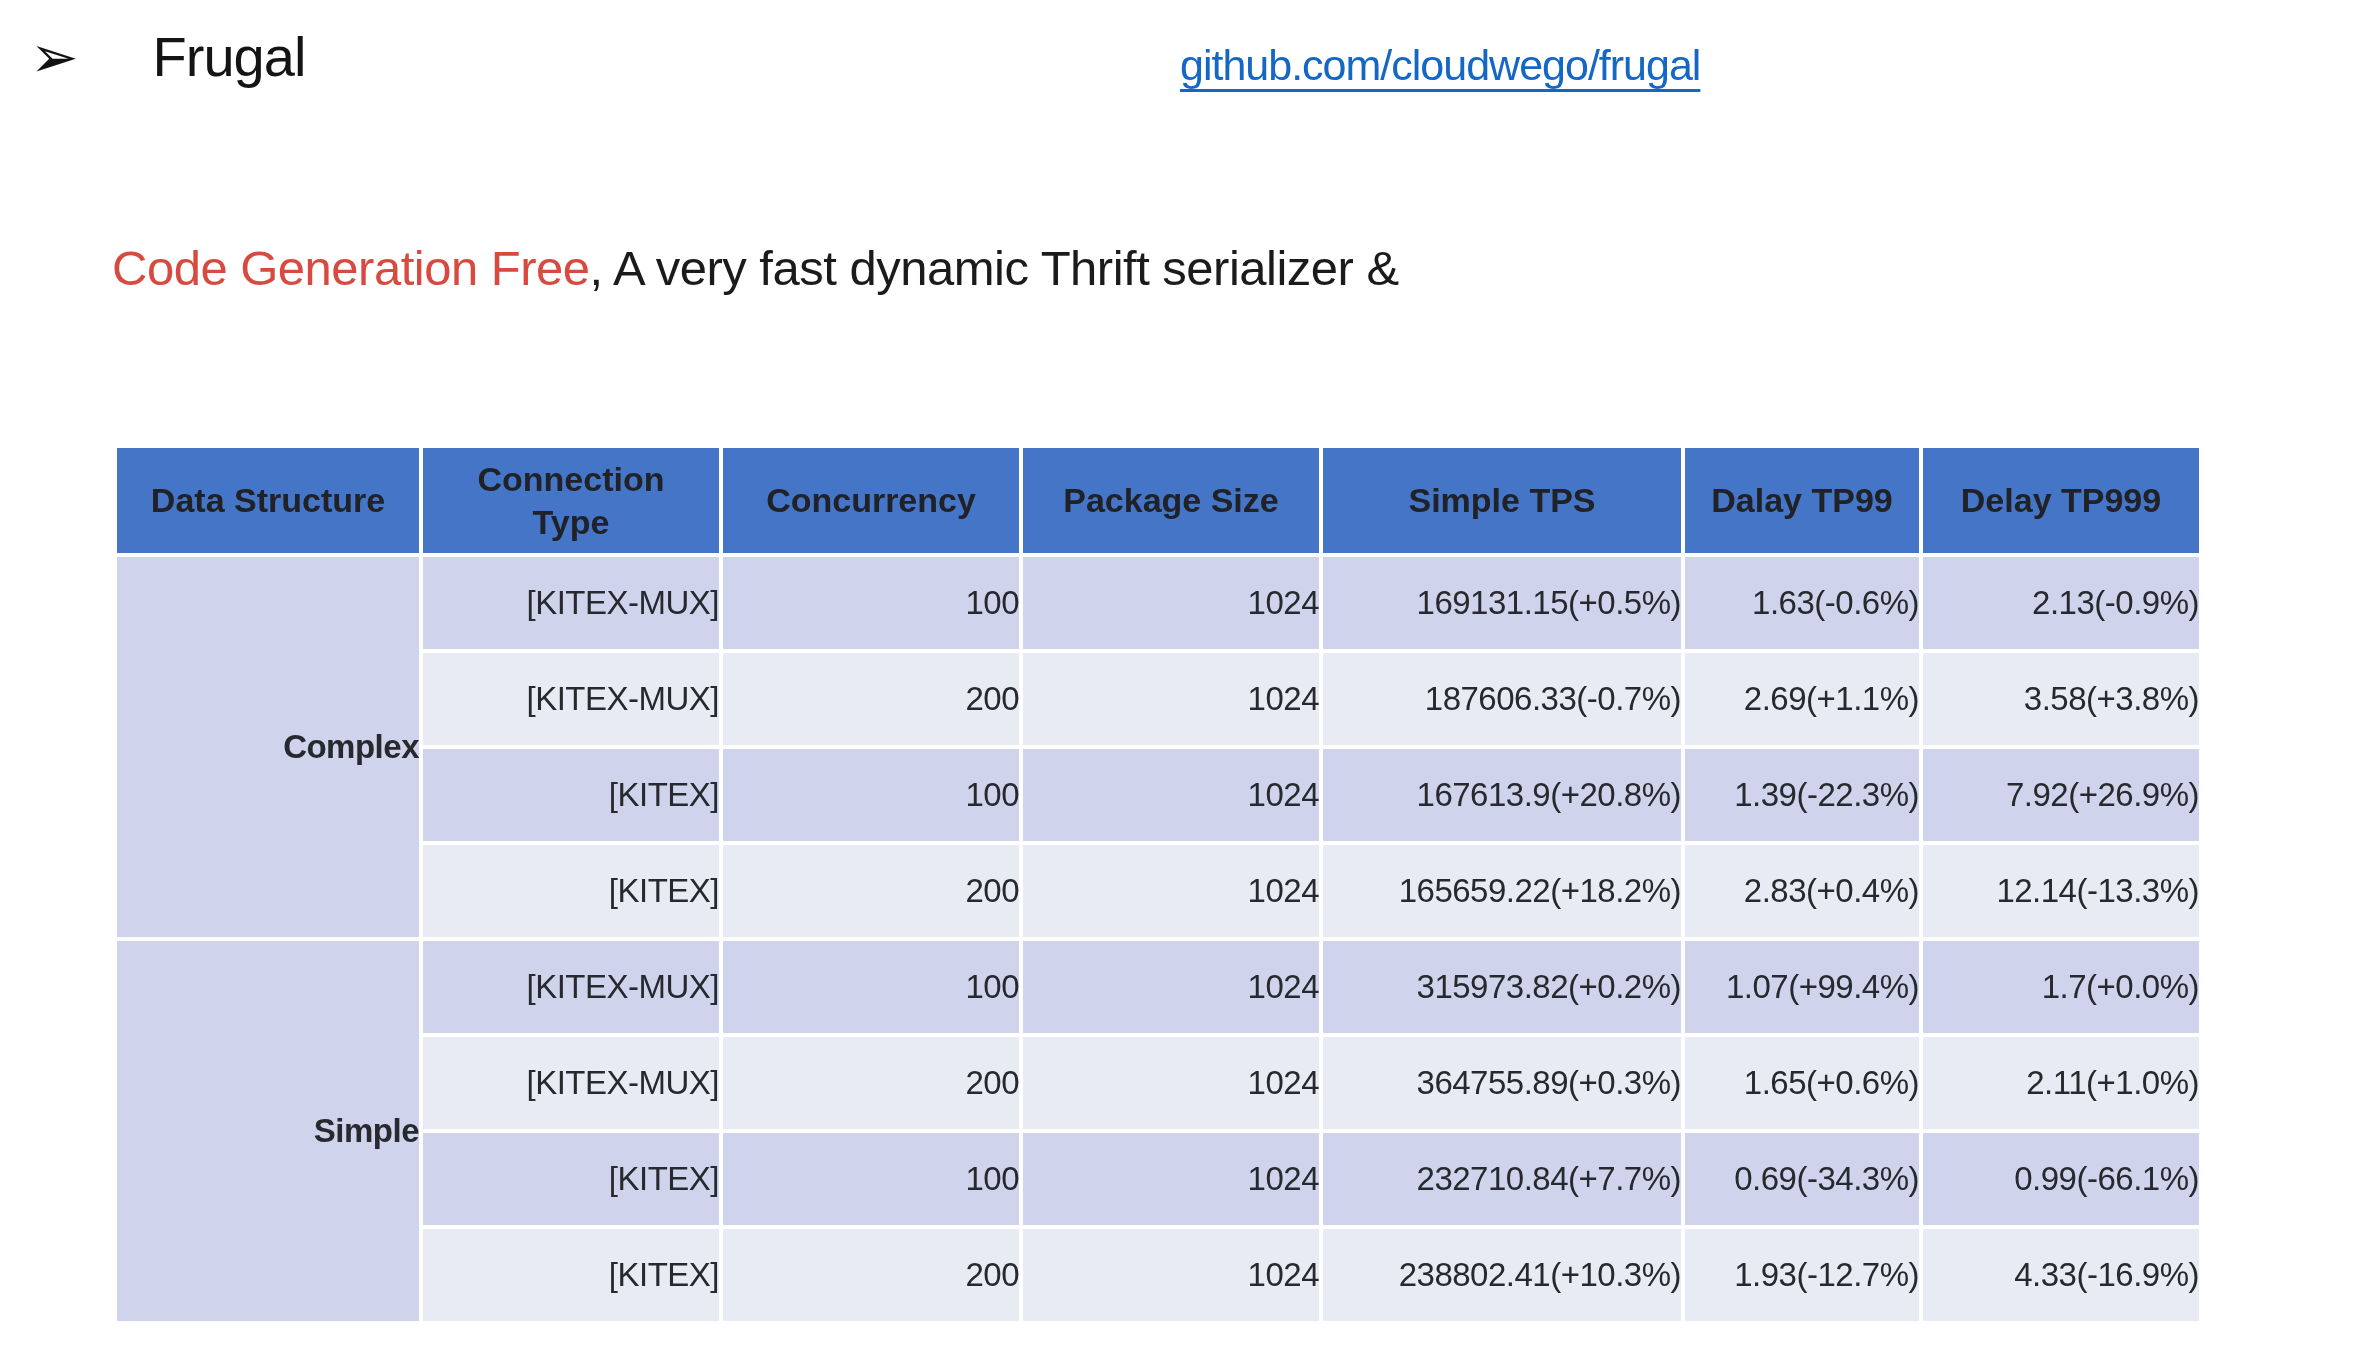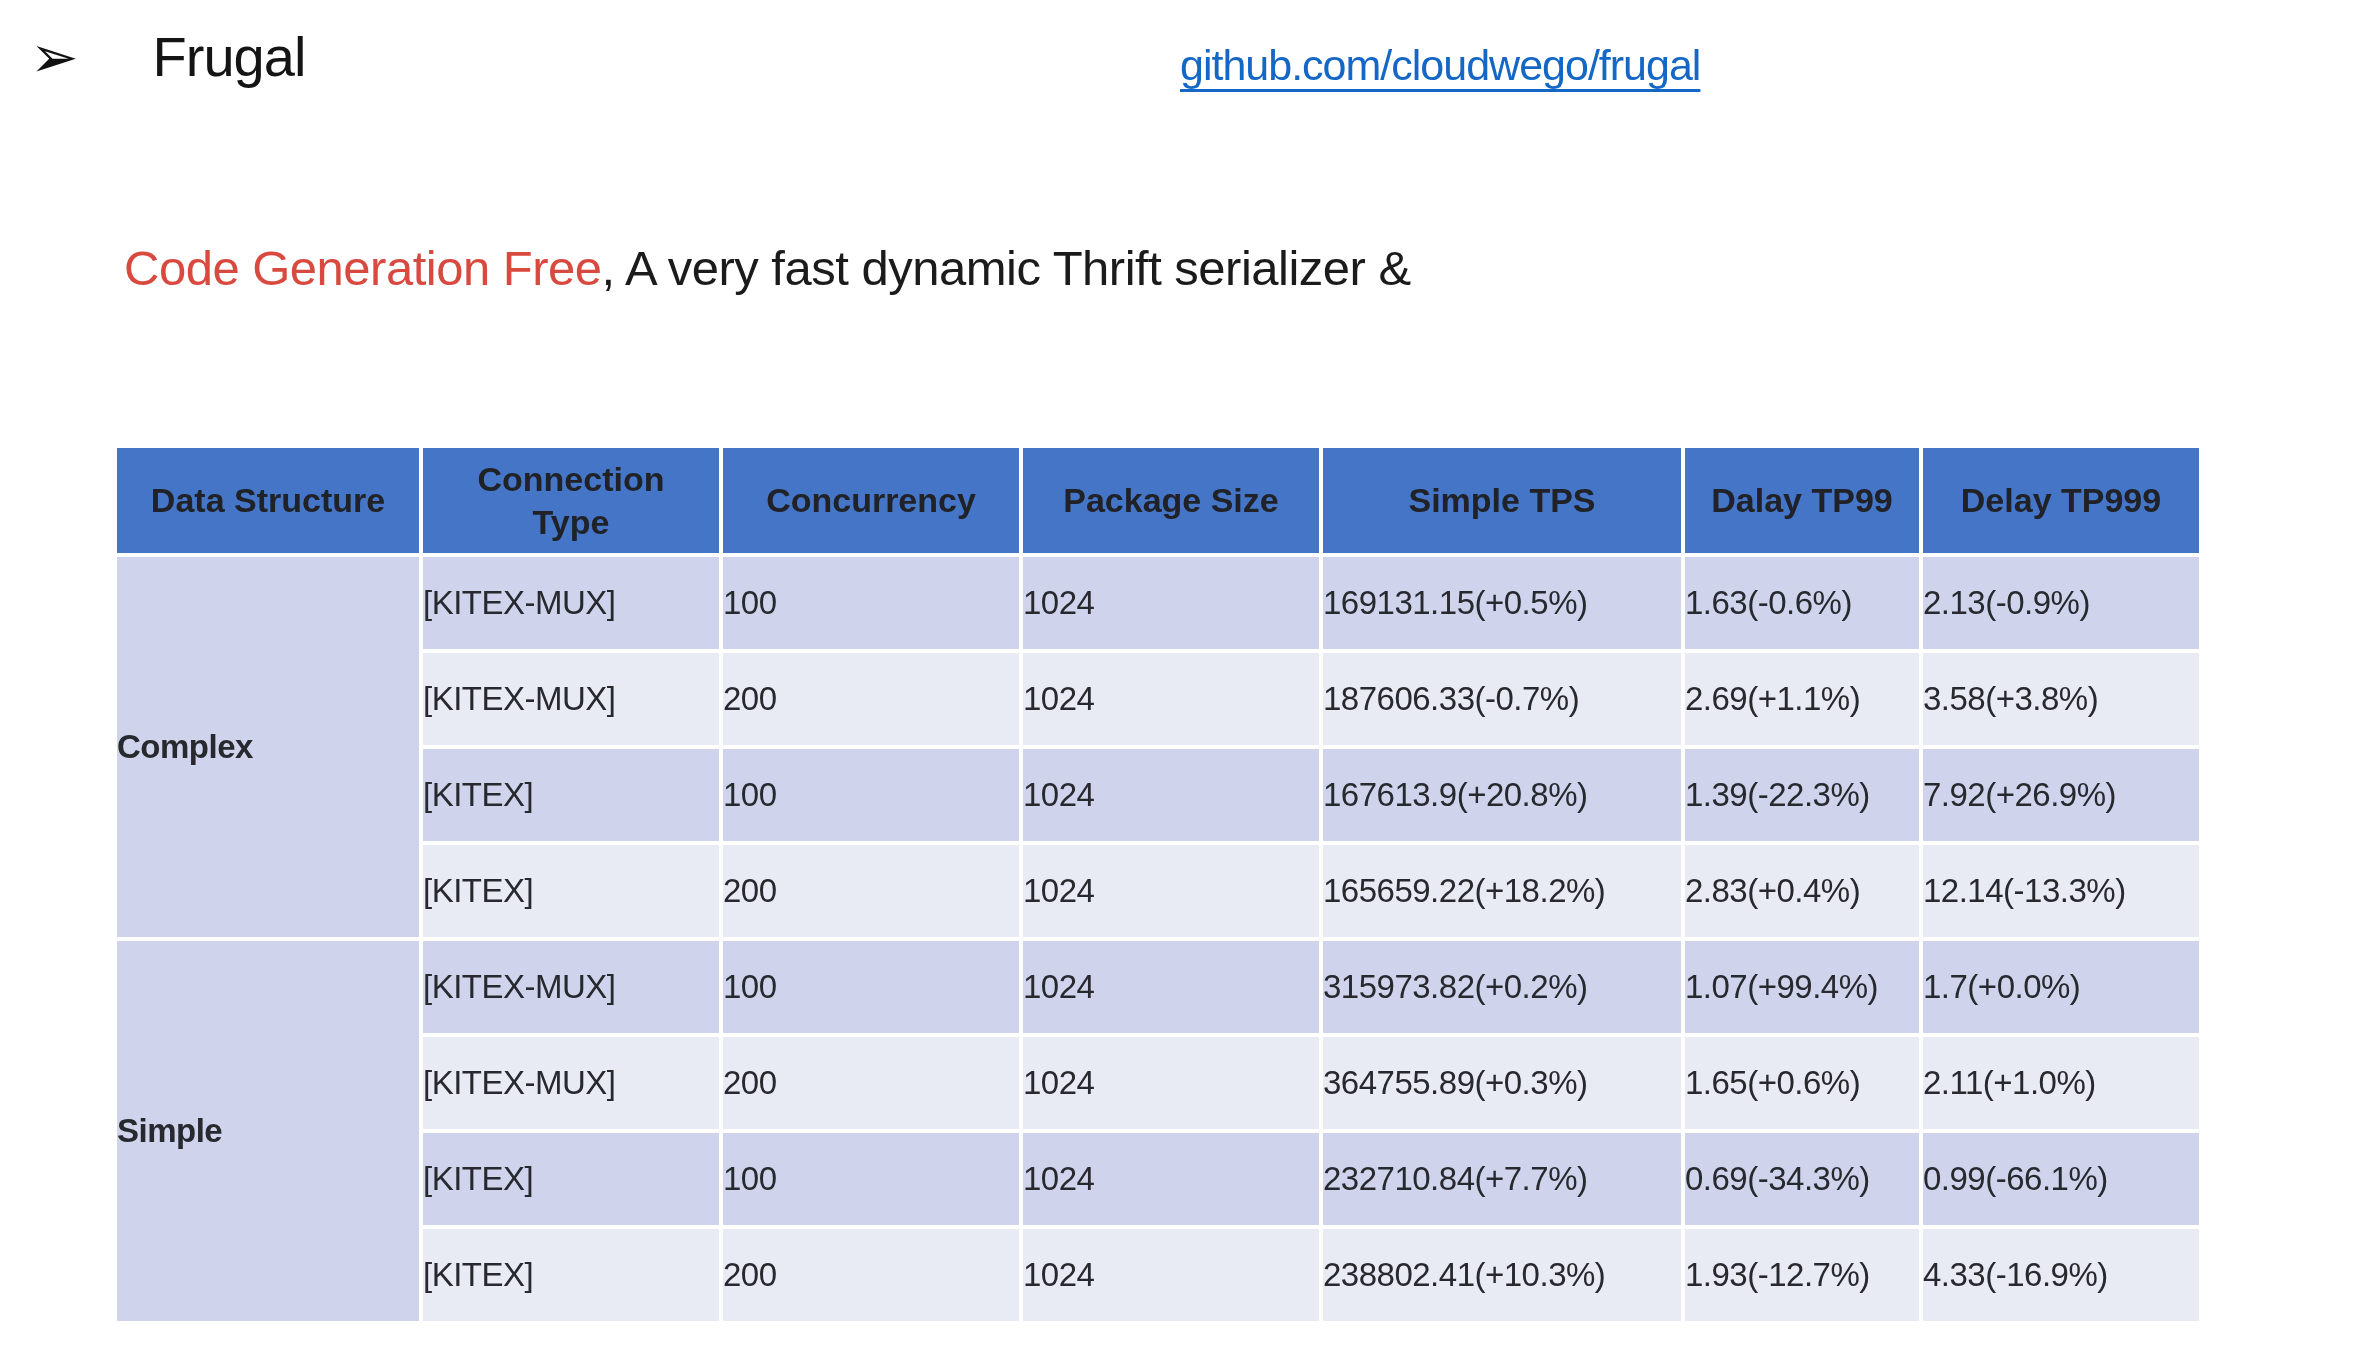--- a/index.html
+++ b/index.html
@@ -64,21 +64,20 @@
     top: 216px;
     width: 1900px;
     font-size: 49px;
     color: #1b1b1b;
     letter-spacing: -0.5px;
   }
   .description .line {
     height: 104px;
     line-height: 104px;
     white-space: nowrap;
-    margin-left: 12px;
   }
   .description .highlight {
     color: var(--accent-red);
   }
   table.bench {
     position: absolute;
     left: 113px;
     top: 444px;
     border-collapse: separate;
     border-spacing: 4px;
@@ -90,21 +89,21 @@
     font-size: 34px;
     font-weight: 700;
     height: 105px;
     text-align: center;
     vertical-align: middle;
     white-space: pre-line;
     line-height: 1.25;
   }
   table.bench td {
     height: 92px;
-    text-align: left;
+    text-align: right;
     vertical-align: middle;
     font-size: 33px;
     color: var(--table-text);
     letter-spacing: -0.5px;
   }
   tr.dark td { background: var(--row-dark); }
   tr.light td { background: var(--row-light); }
   td.group {
     background: var(--row-dark) !important;
     font-size: 36px;

